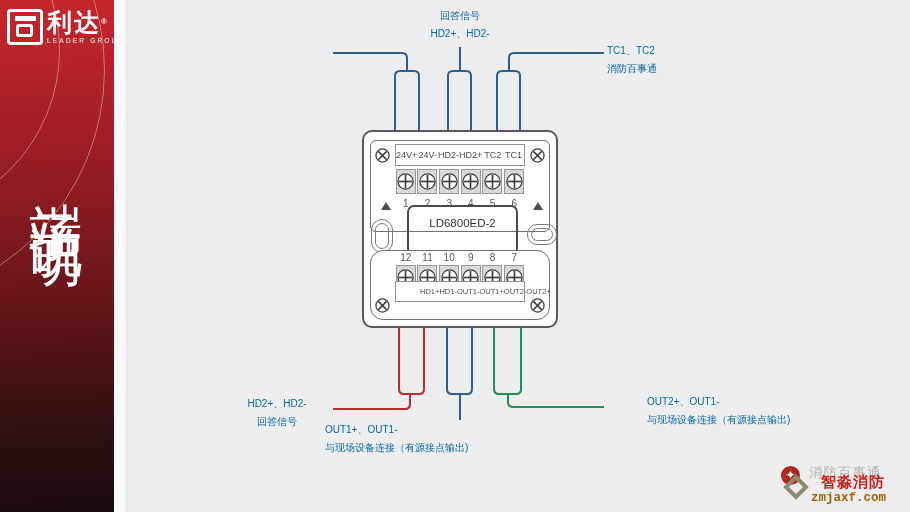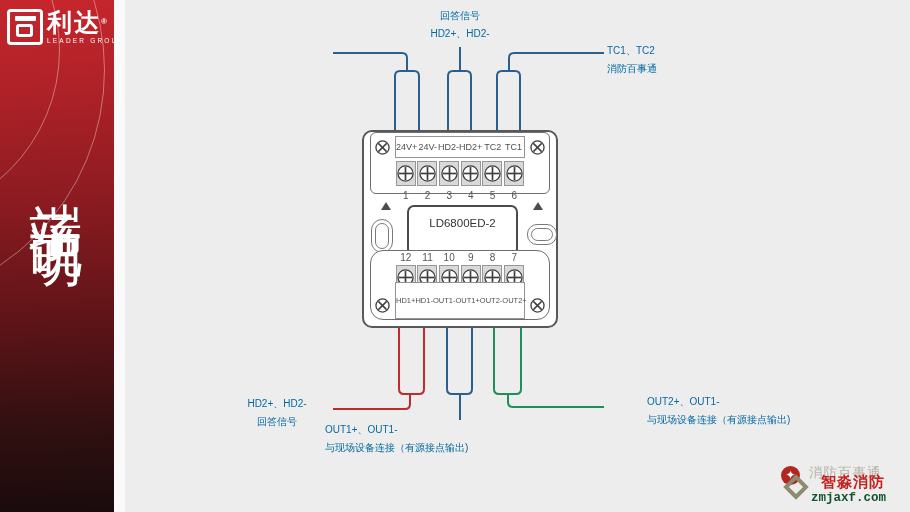--- a/index.html
+++ b/index.html
@@ -44,25 +44,25 @@
   .ann-answer-bottom { left:218px; top:395px; width:118px; text-align:center; }
   .ann-out1 { left:325px; top:421px; width:268px; text-align:left; }
   .ann-out2 { left:607px; top:393px; text-align:left;margin-left:40px; }
 
   
   .module {
     position:absolute; left:362px; top:130px; width:196px; height:198px;
     background:#fff; border:2px solid #58585a; border-radius:10px; z-index:2;
   }
   .tblock { position:absolute; left:6px; width:180px; border:1px solid #6f6f6f; border-radius:6px; background:#fff; }
-  .tblock.top { top:0; height:62px; }
+  .tblock.top { top:8px; height:92px; }
   .tblock.bottom { bottom:6px; height:70px;border-radius:13px; }
   .strip { position:absolute; left:24px; right:24px; height:22px; border:1px solid #939393; display:flex; background:#fff; }
   .strip.top { top:3px; }
-  .strip.bottom { bottom:0; height:37px; }
+  .strip.bottom { bottom:17px; height:21px;padding-left:24px; }
   .strip span { flex:1; text-align:center; align-self:center; color:#4f4f4f; }
   .strip.top span { font-size:9px; }
   .strip.bottom span { font-size:7.5px; }
   .row { position:absolute; left:24px; right:24px; display:flex; justify-content:space-around; }
   .numrow span { flex:1; text-align:center; font-size:10px; color:#555; }
   .screwrow.top { top:28px; }
   .numrow.top { top:57px; }
   .numrow.bottom { top:1px; }
   .screwrow.bottom { top:14px; }
   .tscrew { width:20px; height:25px; background:#d9d9d9; border:1px solid #979797; display:flex; align-items:center; justify-content:center; }
@@ -83,21 +83,21 @@
   .cap-right { left:163px; top:92px; width:30px; height:21px; border-radius:10px; }
   .cap-right .inner { position:absolute; left:3px; top:3px; right:3px; bottom:3px; border:1.5px solid #7a7a7a; border-radius:7px; }
 
   
   .wm { position:absolute; right:3px; bottom:3px; width:128px; height:45px; z-index:2; }
   .wm-logo { position:absolute; left:0; top:2px; width:34px; height:40px; }
   .wm-circle { position:absolute; left:2px; top:0; width:19px; height:19px; background:#b3251f; border-radius:50%; color:#fff; font-size:12px; text-align:center; line-height:19px; }
   .wm-diamond { position:absolute; left:8px; top:12px; width:18px; height:18px; border:4px solid #8d8a70; transform:rotate(45deg); }
   .wm-ghost { position:absolute; left:30px; top:0; font-size:13.5px; color:#b8b1a6; letter-spacing:1px; white-space:nowrap; }
   .wm-brand { position:absolute; left:42px; top:9px; font-size:15px; font-weight:bold; color:#c5201d; letter-spacing:1px; white-space:nowrap; }
-  .wm-domain { position:absolute; left:32px; top:27px; font-size:12.5px; font-weight:bold; color:#14532d; font-family:"Liberation Mono","DejaVu Sans Mono",monospace; }
+  .wm-domain { position:absolute; left:32px; top:27px; font-size:12.5px; font-weight:bold; color:#a16207; font-family:"Liberation Mono","DejaVu Sans Mono",monospace; }
 </style>
 </head>
 <body>
 
 <div class="sidebar">
   <div class="arc arc1"></div>
   <div class="arc arc2"></div>
   <div class="brandrow">
     <div class="mark">
       <div class="bar"></div>

